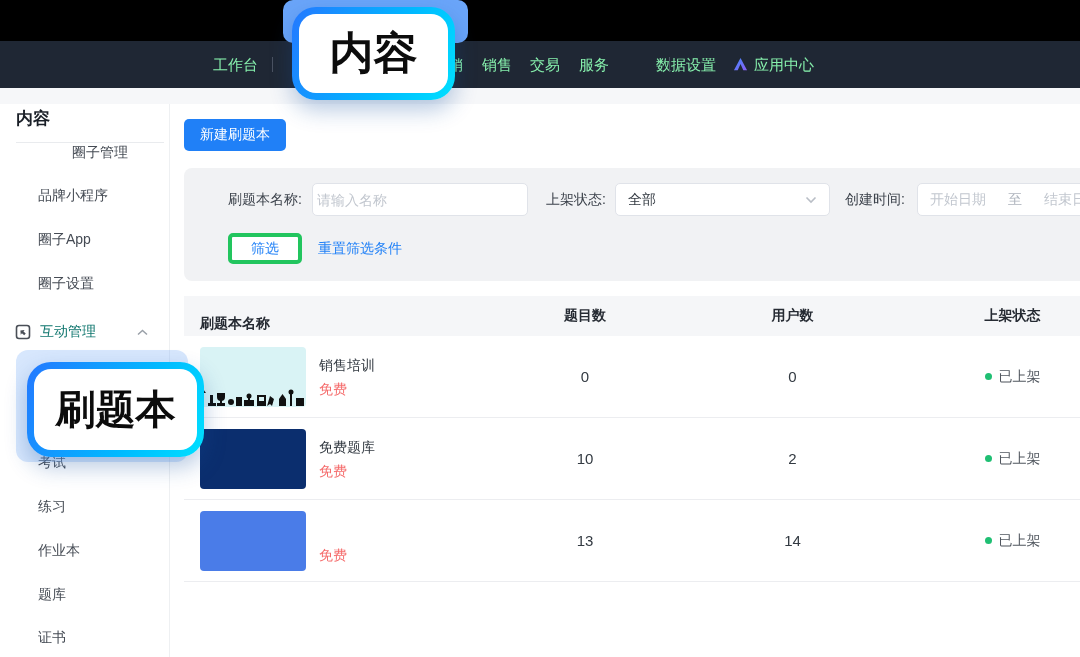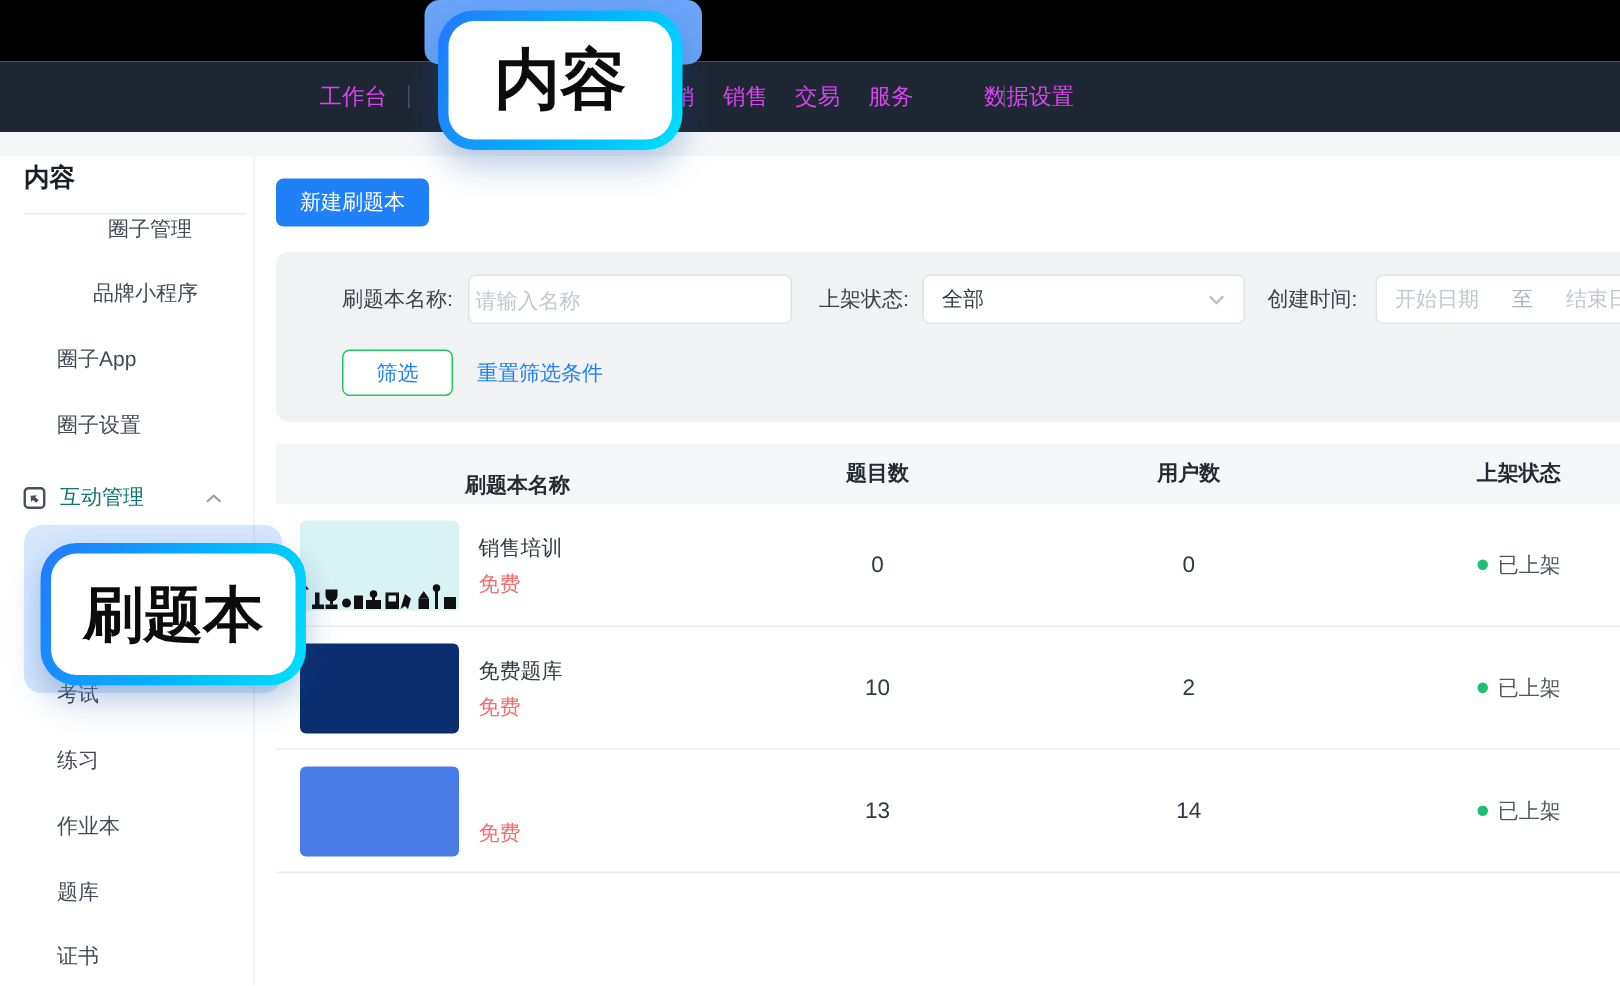--- a/index.html
+++ b/index.html
@@ -9,21 +9,21 @@
     font-family:"Liberation Sans","DejaVu Sans",sans-serif;
     -webkit-font-smoothing:antialiased;
   }
   .abs { position:absolute; }
 
   
   .top-black { left:0; top:0; width:1080px; height:41px; background:#000000; z-index:1; }
   .navbar { left:0; top:41px; width:1080px; height:47px; background:#1f2734; z-index:2; }
   .nav-item {
     position:absolute; top:0; height:47px; line-height:47px;
-    color:#d946ef; font-size:15px; white-space:nowrap; cursor:pointer;
+    color:#86efac; font-size:15px; white-space:nowrap; cursor:pointer;
   }
   .nav-divider { position:absolute; top:16px; width:1px; height:15px; background:#4a5261; }
   .appcenter { display:flex; align-items:center; gap:6px; }
   .subnav-strip { left:0; top:88px; width:1080px; height:16px; background:#f6f7f9; z-index:1; }
 
   
   .sidebar { left:0; top:104px; width:170px; height:553px; background:#ffffff; border-right:1px solid #eef0f2; z-index:3; }
   .sb-title { position:absolute; left:16px; top:3px; font-size:17px; font-weight:bold; color:#1a1f27; }
   .sb-divider { position:absolute; left:16px; top:38px; width:148px; height:1px; background:#e9ebee; }
   .sb-item {
@@ -53,31 +53,31 @@
   }
   .f-select .val { font-size:14px; color:#333a42; flex:1; }
   .f-daterange {
     position:absolute; top:15px; height:33px; background:#ffffff; border:1px solid #e0e3e9;
     border-radius:5px; display:flex; align-items:center; padding:0 12px; gap:22px; cursor:text;
   }
   .f-daterange span { font-size:14px; color:#c2c7cf; white-space:nowrap; }
   .f-daterange .sep { color:#aeb4bd; }
   .filter-btn {
     position:absolute; left:44px; top:65px; width:74px; height:31px; background:#ffffff;
-    border:1px solid #22c55e; border-radius:5px; color:#2080f7; font-size:14px;
+    border:4px solid #22c55e; border-radius:5px; color:#2080f7; font-size:14px;
     display:flex; align-items:center; justify-content:center; cursor:pointer;
   }
   .reset-link { position:absolute; left:134px; top:72px; font-size:14px; color:#2080f7; cursor:pointer; }
 
   
   .table { left:184px; top:296px; width:912px; z-index:4; }
   .t-row { display:grid; grid-template-columns:306px 190px 225px 191px; align-items:center; }
   .t-head { height:40px; background:#f5f6f8; }
   .t-head .c { font-size:14px; font-weight:bold; color:#262b33; }
-  .c-name { padding-left:16px; text-align:center;margin-top:16px; }
+  .c-name { padding-left:16px; text-align:left;margin-top:16px; }
   .c-num { text-align:center; }
   .c-status { text-align:center; transform:translateX(12px); }
   .t-body-row { height:82px; border-bottom:1px solid #ecedf0; background:#ffffff; }
   .name-cell { display:flex; align-items:center; padding-left:16px; gap:13px; }
   .thumb { width:106px; height:60px; border-radius:4px; overflow:hidden; flex:none; position:relative; }
   .thumb-a { background:#d9f3f5; }
   .thumb-a svg { position:absolute; left:0; bottom:0; }
   .thumb-b { background:#0b2e6e; }
   .thumb-c { background:#4a7ce8; }
   .row-text { display:flex; flex-direction:column; justify-content:center; gap:6px; }
@@ -116,30 +116,42 @@
   <span class="nav-item" style="left:213px;">工作台</span>
   <span class="nav-divider" style="left:272px;"></span>
   <span class="nav-item" style="left:298px;">内容</span>
   <span class="nav-item" style="left:433px;">营销</span>
   <span class="nav-item" style="left:482px;">销售</span>
   <span class="nav-item" style="left:530px;">交易</span>
   <span class="nav-item" style="left:579px;">服务</span>
   <span class="nav-item" style="left:656px;">数据</span>
   <span class="nav-divider" style="left:669px;"></span>
   <span class="nav-item" style="left:686px;">设置</span>
+  <span class="nav-item appcenter" style="left:733px;">
+    <svg width="15" height="15" viewBox="0 0 16 16">
+      <defs>
+          <linearGradient id="agrad" x1="0" y1="0" x2="1" y2="1">
+        <stop offset="0" stop-color="#3f8cfa"></stop>
+            <stop offset="1" stop-color="#8b5cf6"></stop>
+      </linearGradient>
+        </defs>
+      <path d="M8 1 L15 14 L11 14 L8 7.5 L5 14 L1 14 Z" fill="url(#agrad)"></path>
+    </svg>
+    <span>应用中心</span>
+  </span>
 </div>
 
 <div class="abs subnav-strip"></div>
 
 <div class="abs sidebar">
   <div class="sb-title">内容</div>
   <div class="sb-divider"></div>
 
   <span class="sb-item" style="top:38px;padding-left:34px;">圈子管理</span>
-  <span class="sb-item" style="top:81px;margin-left:24px;">品牌小程序</span>
+  <span class="sb-item" style="top:81px;">品牌小程序</span>
   <span class="sb-item" style="top:125px;">圈子App</span>
   <span class="sb-item" style="top:169px;">圈子设置</span>
 
   <div class="sb-group" style="top:218px;">
     <svg width="16" height="16" viewBox="0 0 16 16">
       <rect x="1.5" y="1.5" width="13" height="13" rx="2.5" fill="none" stroke="#4a4f57" stroke-width="1.6"></rect>
       <path d="M5 8.5 L8 5.5 L8 7.3 L11 7.3 L11 9.7 L8 9.7 L8 11.5 Z" fill="#4a4f57" transform="rotate(40 8 8)"></path>
     </svg>
     <span class="lbl">互动管理</span>
     <svg class="sb-chevron" width="11" height="7" viewBox="0 0 11 7">

